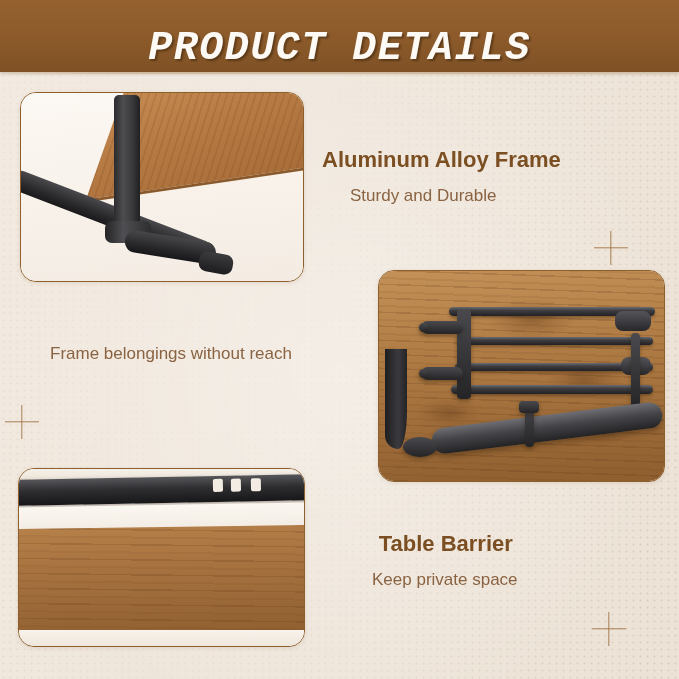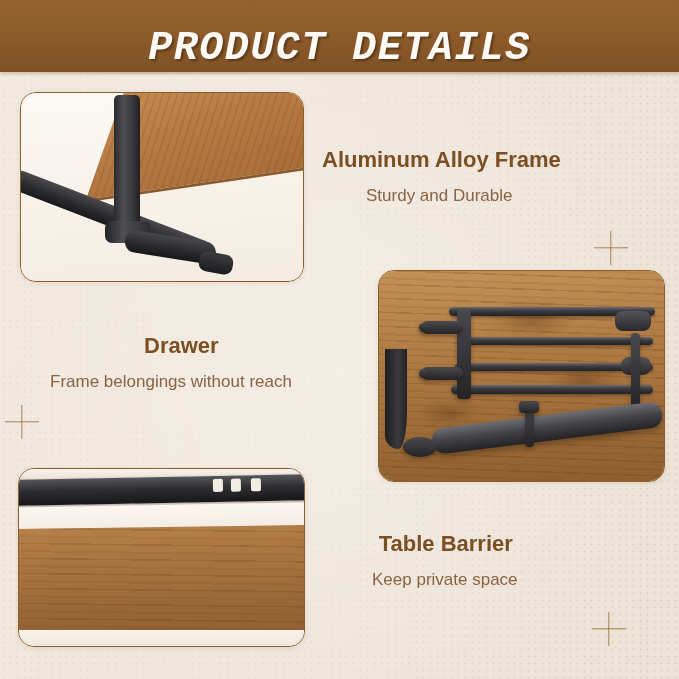--- a/index.html
+++ b/index.html
@@ -264,21 +264,21 @@
   }
   .t-sub {
     font-size: 17px;
     font-weight: normal;
     color: #8a6342;
     line-height: 1.35;
     white-space: nowrap;
   }
 
   #text-frame   { left: 322px; top: 146px;  text-align: left; }
-  #text-frame .t-sub { margin-top: 11px; margin-left: 44px; }
+  #text-frame .t-sub { margin-top: 11px; margin-left: 28px; }
 
   #text-drawer  { left: 50px;  top: 332px;  text-align: left; }
   #text-drawer .t-title { margin-left: 94px; }
   #text-drawer .t-sub   { margin-top: 11px; margin-left: 0px; }
 
   #text-barrier { left: 368px; top: 530px;  text-align: center; }
   #text-barrier .t-title { margin-left: 6px; }
   #text-barrier .t-sub   { margin-top: 11px; margin-left: 4px; }
 
   
@@ -371,21 +371,20 @@
       <div class="drawer-bottom-edge"></div>
     </div>
   </div>
 
   <div class="text-block" id="text-frame">
     <div class="t-title">Aluminum Alloy Frame</div>
     <div class="t-sub">Sturdy and Durable</div>
   </div>
 
   <div class="text-block" id="text-drawer">
-    <div class="t-title">Drawer</div>
     <div class="t-sub">Frame belongings without reach</div>
   </div>
 
   <div class="text-block" id="text-barrier">
     <div class="t-title">Table Barrier</div>
     <div class="t-sub">Keep private space</div>
   </div>
 
   <div class="cross" id="cross-right-top"></div>
   <div class="cross" id="cross-left-mid"></div>

